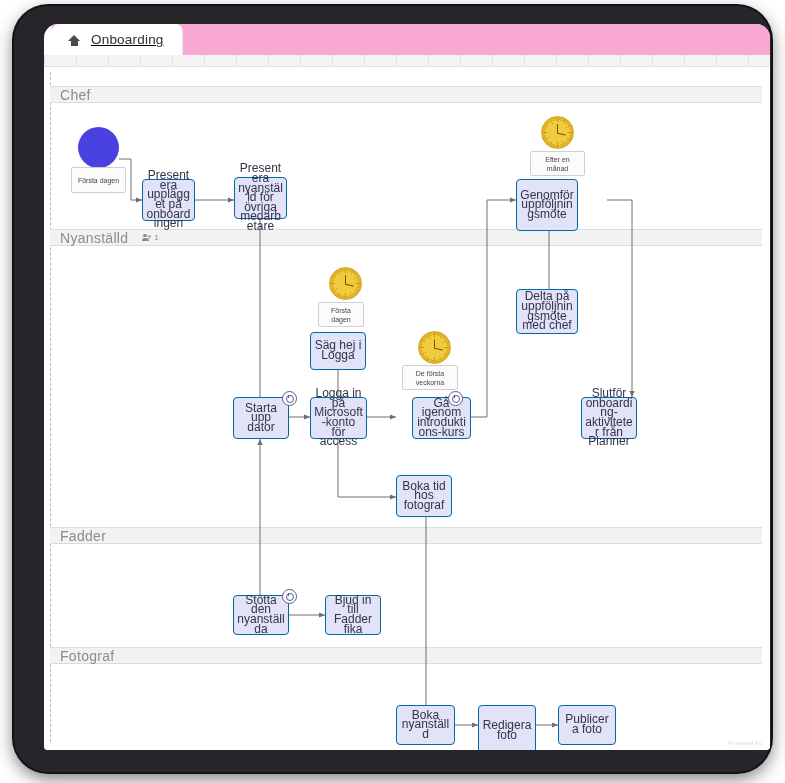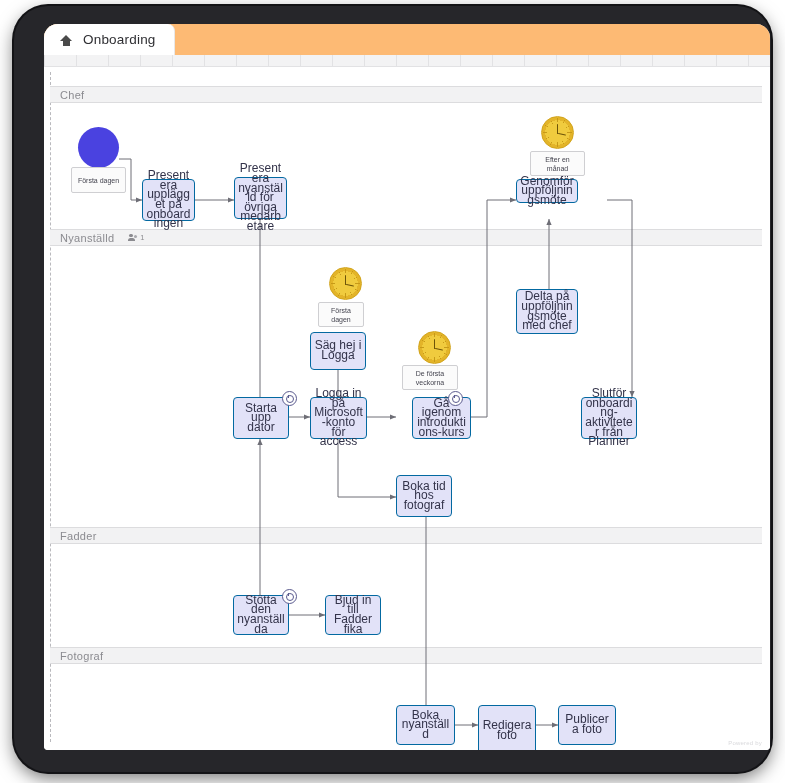--- a/index.html
+++ b/index.html
@@ -23,24 +23,24 @@
     position: absolute;
     left: 30px; top: 18px;
     width: 726px; height: 726px;
     background: #ffffff;
     border-radius: 14px 14px 4px 4px;
     overflow: hidden;
   }
 
   
   #tab-bar {
-    position: absolute; left: 0; top: 0;
+    position: absolute; left: 8px; top: 0;
     width: 100%; height: 31px;
-    background: #fdba74;
-    display: flex; align-items: center;
+    background: #f9a8d4;
+    display: flex; align-items: center; text-decoration: underline;
   }
   #tab-onboarding {
     height: 31px;
     display: flex; align-items: center;
     padding: 0 18px 0 16px;
     background: #ffffff;
     border-right: 1px solid #e8e8e8;
     border-radius: 7px 7px 0 0;
     gap: 11px;
   }
@@ -83,21 +83,21 @@
 
   .lane-header {
     position: absolute; left: 6px;
     width: 712px; height: 17px;
     background: #f2f2f3;
     border-top: 1px solid #dcdcde;
     border-bottom: 1px solid #dcdcde;
     display: flex; align-items: center;
     padding-left: 10px; gap: 14px;
   }
-  .lane-title { font-size: 11px; color: #8b8b90; letter-spacing: .3px; }
+  .lane-title { font-size: 14px; color: #8b8b90; letter-spacing: .3px; }
   .lane-count { display: flex; align-items: center; gap: 3px;
                 font-size: 7.5px; color: #8b8b90; }
   .people-glyph { width: 9px; height: 8px; position: relative; }
   .people-glyph::before {
     content:""; position:absolute; left:1px; top:0;
     width:3.5px; height:3.5px; border-radius:50%; background:#8b8b90;
   }
   .people-glyph::after {
     content:""; position:absolute; left:0; top:4px;
     width:6.5px; height:3.5px; border-radius:2.5px 2.5px 0 0; background:#8b8b90;
@@ -280,21 +280,21 @@
 
       <div class="node" style="left:98px; top:112px; width:53px; height:42px">Presentera upplägget på onboardingen</div>
 
       <div class="node" style="left:190px; top:110px; width:53px; height:42px">Presentera nyanställd för övriga medarbetare</div>
 
       <div class="clock" style="left:497px; top:49px">
           <i></i>
         </div>
       <div class="event-label" style="left:486px; top:84px; width:55px; height:25px">Efter en månad</div>
 
-      <div class="node" style="left:472px; top:112px; width:62px; height:24px">Genomför uppföljningsmöte</div>
+      <div class="node" style="left:472px; top:112px; width:62px; height:52px">Genomför uppföljningsmöte</div>
 
       <div class="node" style="left:472px; top:222px; width:62px; height:45px">Delta på uppföljningsmöte med chef</div>
 
       <div class="clock" style="left:285px; top:200px">
           <i></i>
         </div>
       <div class="event-label" style="left:274px; top:235px; width:46px; height:25px">Första dagen</div>
 
       <div class="node" style="left:266px; top:265px; width:56px; height:38px">Säg hej i Logga</div>
 

